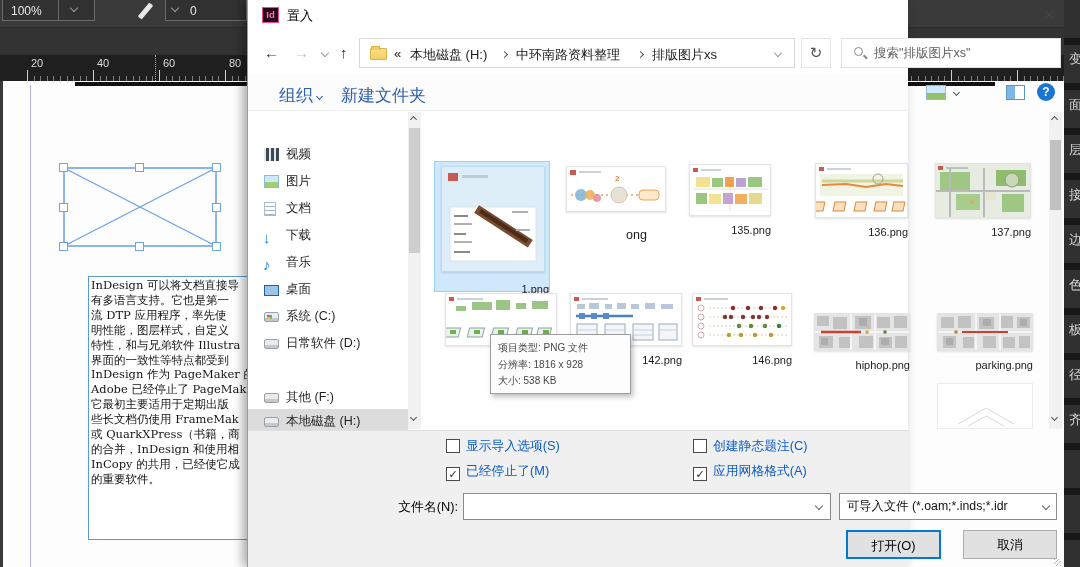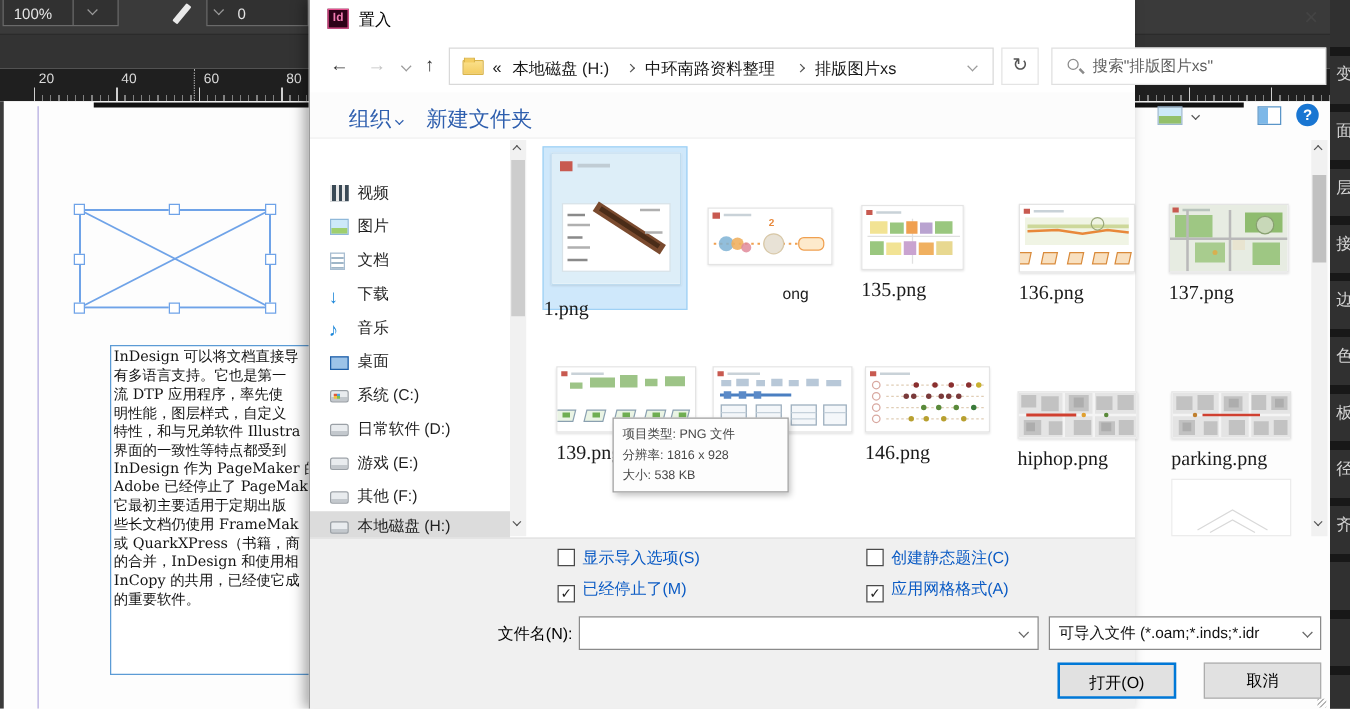--- a/index.html
+++ b/index.html
@@ -97,22 +97,22 @@
   .ic-glyph { position:absolute; left:15px; top:2px; width:16px; color:#1a86d9; font-size:15px; font-weight:bold; }
   .ic-desktop { border:1px solid #1f5fa8; background:#9cc3e8; height:11px; top:8px; }
   .ic-drive { border:1px solid #9aa0a6; background:linear-gradient(180deg,#e9ecef 0 60%,#c3c8cd 60%); border-radius:2px; height:10px; top:8px; }
   .ic-drive.win::after { content:""; position:absolute; left:2px; top:2px; width:5px; height:4px;
      background:conic-gradient(#4aa3e0 0 25%, #7cc14e 0 50%, #f3c043 0 75%, #e05a3a 0); }
   .sb-scroll { position:absolute; left:160px; top:1px; width:13px; height:317px; background:#f1f1f1; }
   .sb-thumb { position:absolute; left:1px; top:16px; width:11px; height:125px; background:#cdcdcd; }
 
   .file { position:absolute; }
   .fthumb { background:#fff; border:1px solid #e4e4e4; box-shadow:0 1px 2px rgba(0,0,0,.12); }
-  .fname { font-size:16px; color:#1b1b1b; text-align:left; margin-top:8px; white-space:nowrap;font-family:Liberation Serif, serif; }
-  .file-sel { position:absolute; background:#cfe8fb; border:1px solid #9fd1f5; }
+  .fname { font-size:11px; color:#1b1b1b; text-align:right; margin-top:8px; white-space:nowrap; }
+  .file-sel { position:absolute; background:#cfe8fb; border:1px solid #9fd1f5;margin-top:44px; }
   .fname-abs { position:absolute; font-size:12.5px; color:#1b1b1b; white-space:nowrap; }
   .fl-scroll { position:absolute; left:801px; top:1px; width:13px; height:317px; background:#f1f1f1; }
   .fl-thumb { position:absolute; left:1px; top:28px; width:11px; height:70px; background:#c1c1c1; }
 
   .tooltip { position:absolute; left:242px; top:203px; width:141px; height:60px; background:#fdfdfd; border:1px solid #9e9e9e;
     box-shadow:2px 3px 5px rgba(0,0,0,.25); z-index:8; padding:5px 7px; font-size:10px; color:#474747; line-height:16.5px; white-space:nowrap;margin-top:20px; }
 
   .dlg-footer { position:absolute; left:0; top:430px; width:100%; height:137px; background:#f0f0f0; border-top:1px solid #dfdfdf; }
   .opt { position:absolute; white-space:nowrap; font-size:12.8px; color:#0b5bc4; }
   .cb { display:inline-block; width:14px; height:14px; background:#fff; border:1px solid #4a4a4a; vertical-align:-3px; margin-right:6px;
@@ -252,21 +252,20 @@
     <div class="dlg-body">
 
       <div class="sb-item" style="top:31px"><span class="ic ic-film"></span><span>视频</span></div>
       <div class="sb-item" style="top:58px"><span class="ic ic-pic"></span><span>图片</span></div>
       <div class="sb-item" style="top:85px"><span class="ic ic-doc"></span><span>文档</span></div>
       <div class="sb-item" style="top:112px"><span class="ic-glyph">↓</span><span>下载</span></div>
       <div class="sb-item" style="top:139px"><span class="ic-glyph">♪</span><span>音乐</span></div>
       <div class="sb-item" style="top:166px"><span class="ic ic-desktop"></span><span>桌面</span></div>
       <div class="sb-item" style="top:193px"><span class="ic ic-drive win"></span><span>系统 (C:)</span></div>
       <div class="sb-item" style="top:220px"><span class="ic ic-drive"></span><span>日常软件 (D:)</span></div>
-      <div class="sb-item" style="top:247px"><span class="ic ic-drive"></span><span>游戏 (E:)</span></div>
       <div class="sb-item" style="top:274px"><span class="ic ic-drive"></span><span>其他 (F:)</span></div>
       <div class="sb-item sel" style="top:298px"><span class="ic ic-drive"></span><span>本地磁盘 (H:)</span></div>
 
       <div class="sb-scroll">
         <span class="chev dark sm" style="position:absolute;left:3px;top:5px;transform:rotate(225deg)"></span>
         <div class="sb-thumb"></div>
         <span class="chev dark sm" style="position:absolute;left:3px;top:303px"></span>
       </div>
 
       <div class="file-sel" style="left:186px;top:6px;width:116px;height:131px">

